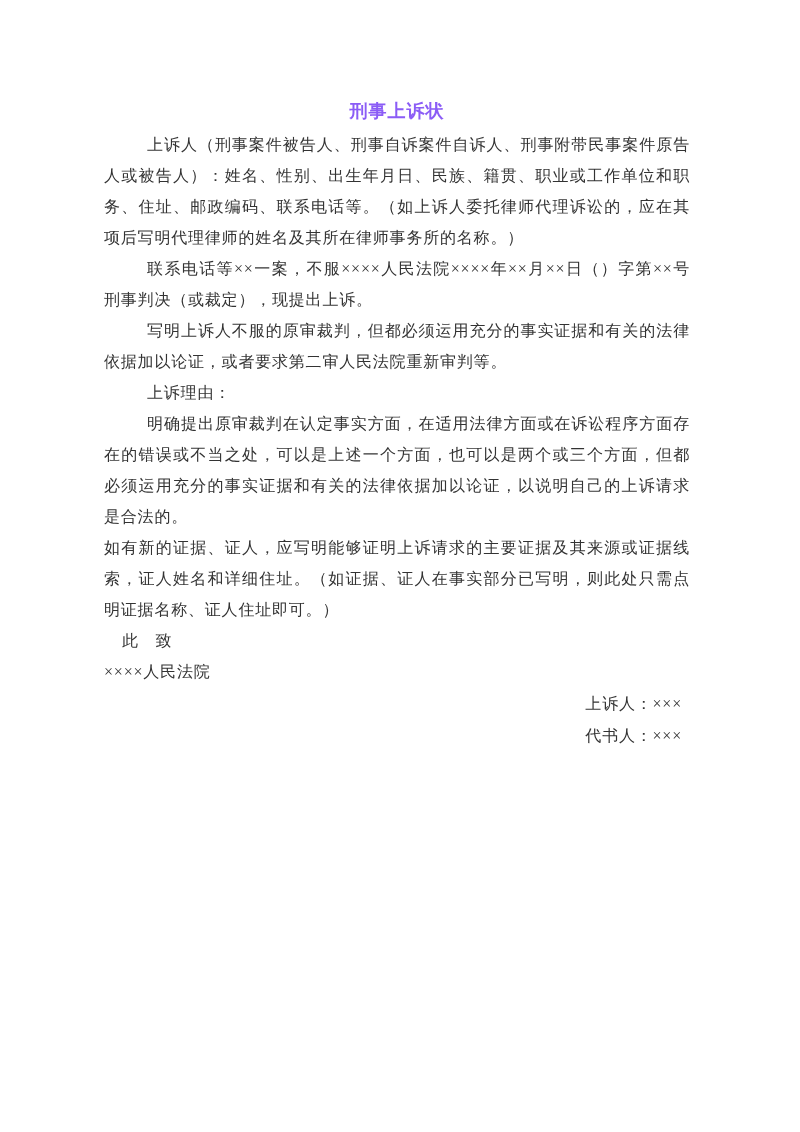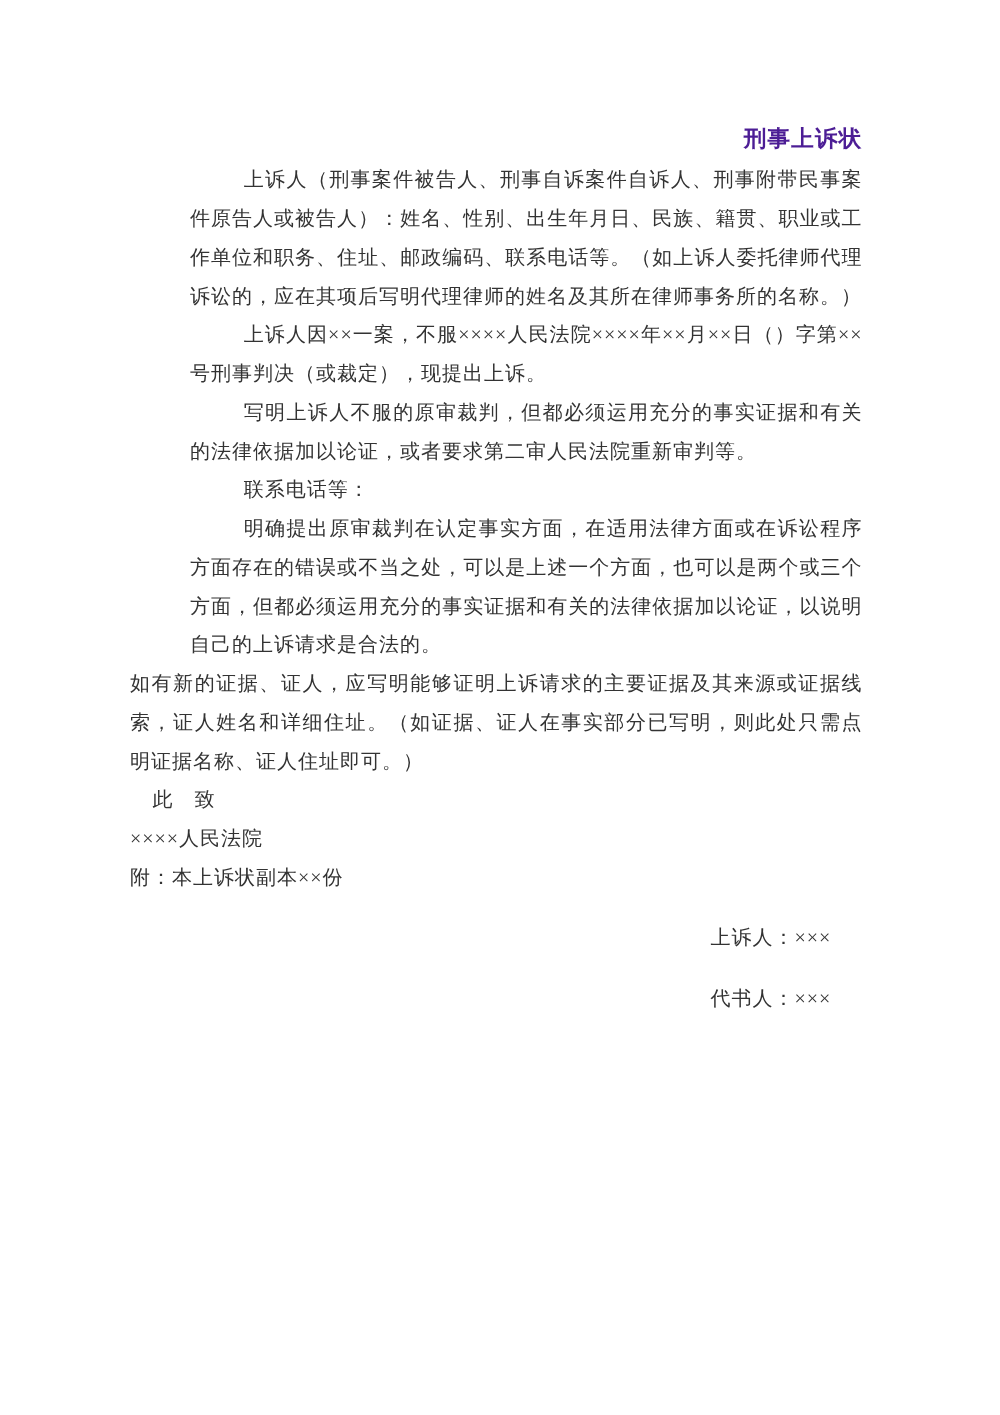--- a/index.html
+++ b/index.html
@@ -15,65 +15,64 @@
     color: #333333;
     font-size: 16px;
     line-height: 31px;
     letter-spacing: 0.8px;
     overflow: hidden;
   }
   .doc-title {
     margin: 0 0 2px 0;
     font-size: 18px;
     font-weight: bold;
-    text-align: right;
+    text-align: center;
     line-height: 31px;
     letter-spacing: 1px;
-    color: #4c1d95;
+    color: #8b5cf6;
   }
   .para {
     margin: 0;
     text-align: justify;
     text-justify: inter-ideograph;
   }
-  .para.indent   { text-indent: 43px; margin-left: 48px; }
+  .para.indent   { text-indent: 43px; }
   .para.flush    { text-indent: 0; }
   .para.salute   { text-indent: 18px; }
   .signature-block {
     margin-top: 1px;
     padding-right: 8px;
     text-align: right;
     line-height: 32px;
   }
-  .signature-line { margin: 17px; }
+  .signature-line { margin: 0; }
 </style>
 </head>
 <body>
 
 <div class="page">
   <h1 class="doc-title">刑事上诉状</h1>
 
   <p class="para indent">上诉人（刑事案件被告人、刑事自诉案件自诉人、刑事附带民事案件原告人或被告人）：姓名、性别、出生年月日、民族、籍贯、职业或工作单位和职务、住址、邮政编码、联系电话等。（如上诉人委托律师代理诉讼的，应在其项后写明代理律师的姓名及其所在律师事务所的名称。）</p>
 
 
-  <p class="para indent">上诉人因××一案，不服××××人民法院××××年××月××日（）字第××号刑事判决（或裁定），现提出上诉。</p>
+  <p class="para indent">联系电话等××一案，不服××××人民法院××××年××月××日（）字第××号刑事判决（或裁定），现提出上诉。</p>
 
 
   <p class="para indent">写明上诉人不服的原审裁判，但都必须运用充分的事实证据和有关的法律依据加以论证，或者要求第二审人民法院重新审判等。</p>
 
-  <p class="para indent">联系电话等：</p>
+  <p class="para indent">上诉理由：</p>
 
   <p class="para indent">明确提出原审裁判在认定事实方面，在适用法律方面或在诉讼程序方面存在的错误或不当之处，可以是上述一个方面，也可以是两个或三个方面，但都必须运用充分的事实证据和有关的法律依据加以论证，以说明自己的上诉请求是合法的。</p>
 
 
   <p class="para flush">如有新的证据、证人，应写明能够证明上诉请求的主要证据及其来源或证据线索，证人姓名和详细住址。（如证据、证人在事实部分已写明，则此处只需点明证据名称、证人住址即可。）</p>
 
   <p class="para salute">此　致</p>
 
   <p class="para flush">××××人民法院</p>
 
-  <p class="para flush">附：本上诉状副本××份</p>
 
   <div class="signature-block">
     <p class="signature-line">上诉人：×××</p>
     <p class="signature-line">代书人：×××</p>
   </div>
 </div>
 
 </body></html>

